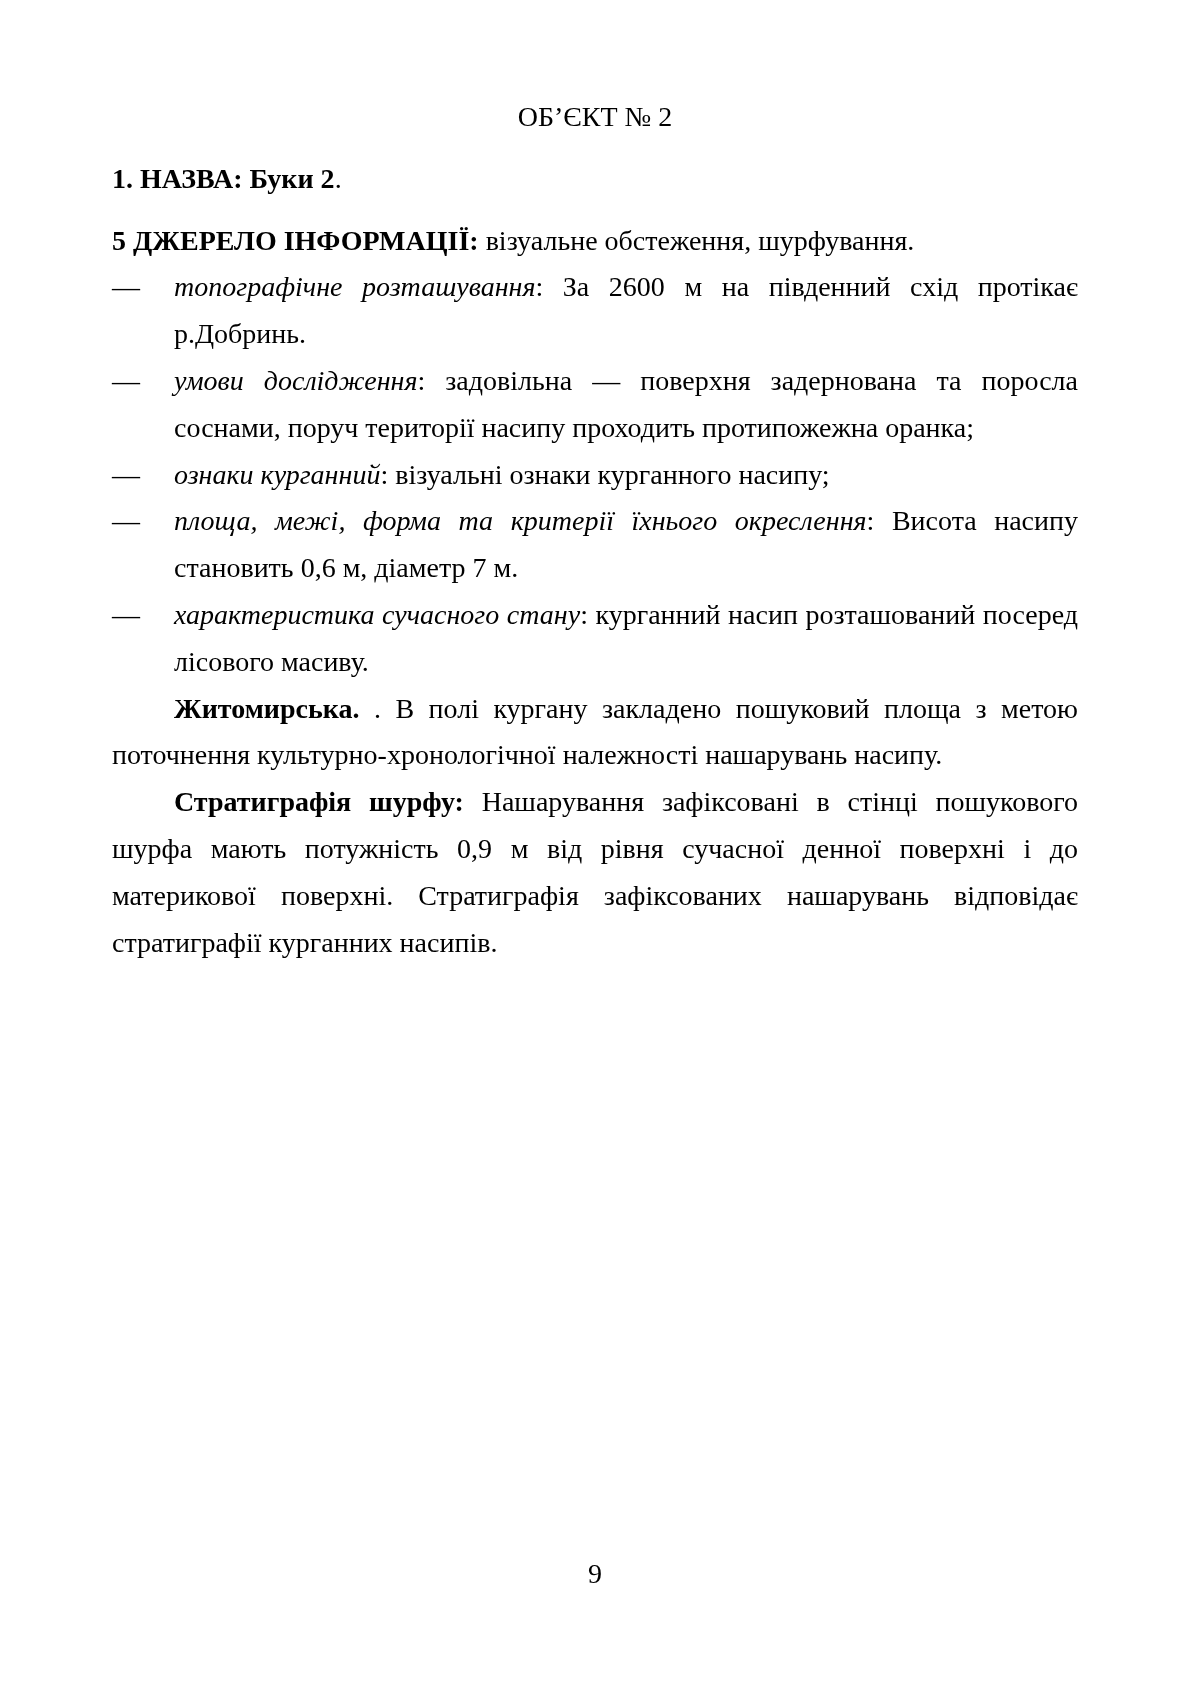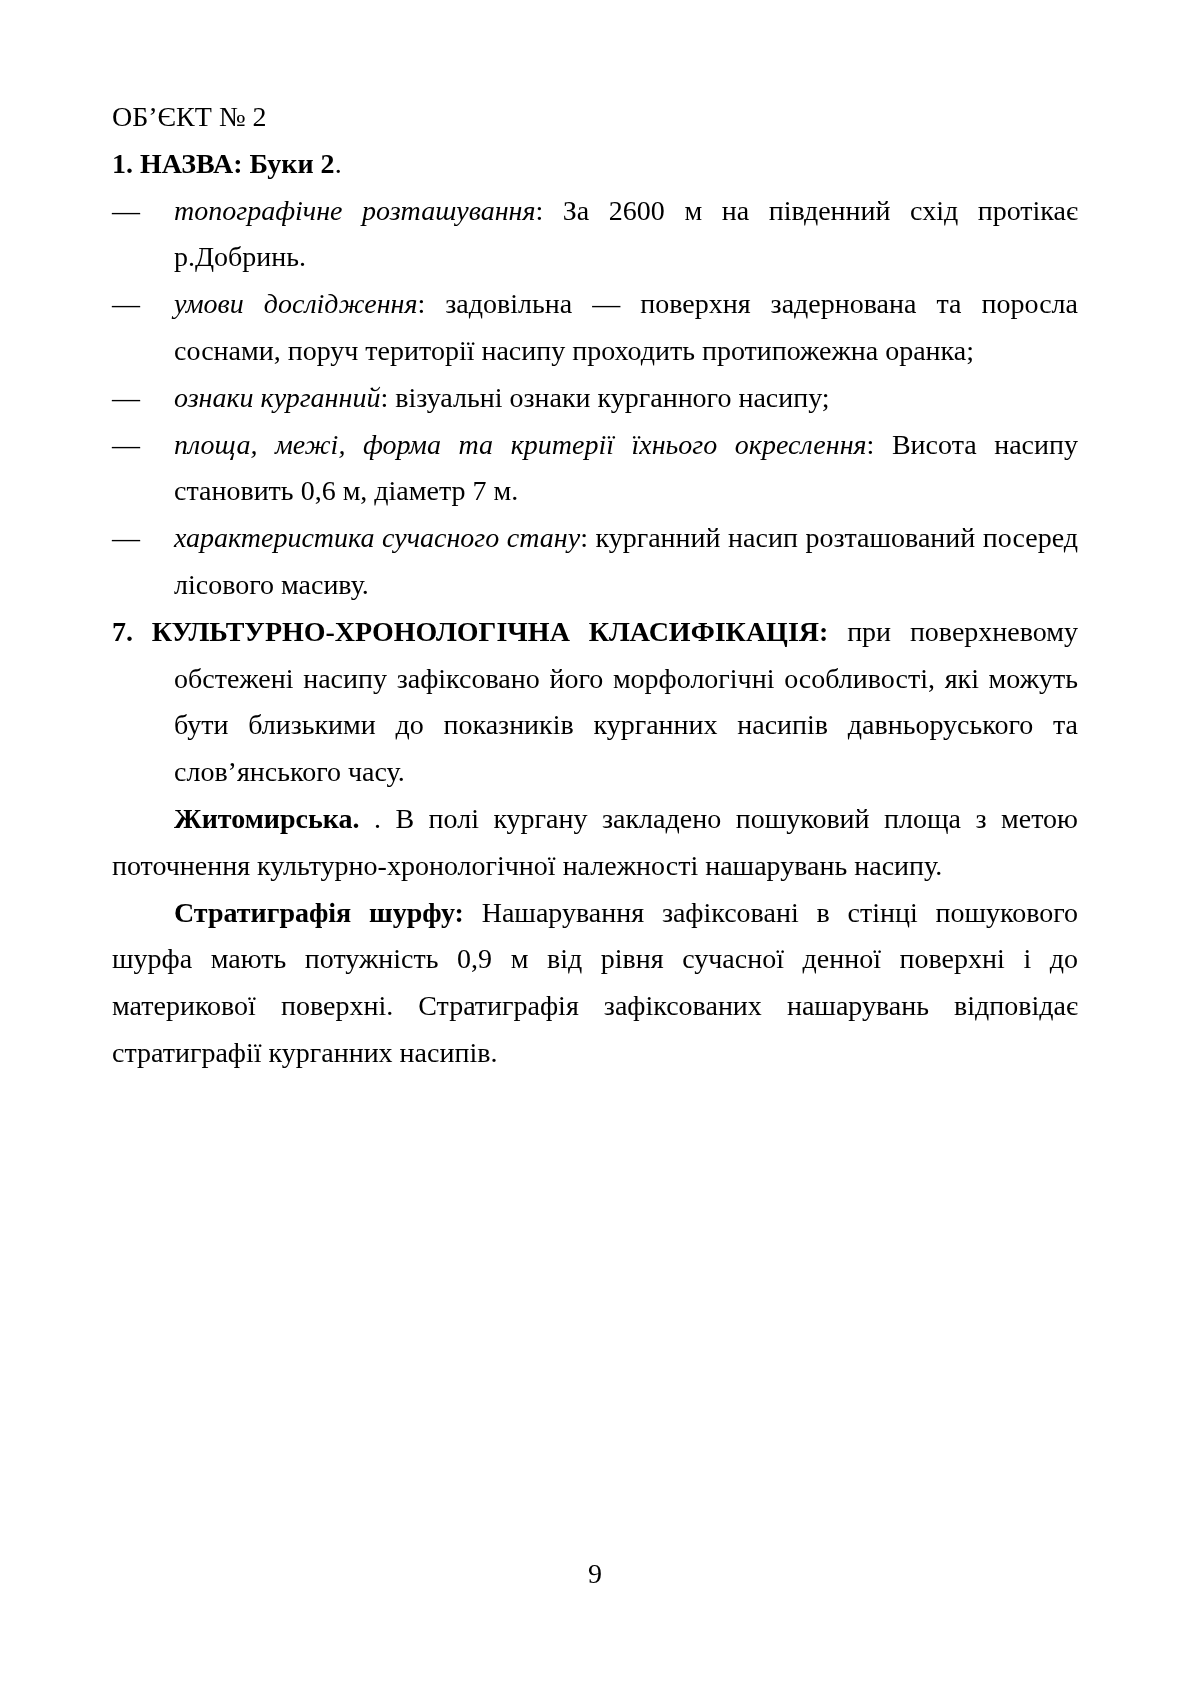--- a/index.html
+++ b/index.html
@@ -14,26 +14,26 @@
     color: #000000;
     overflow: hidden;
   }
   .doc {
     position: absolute;
     left: 112px;
     top: 94px;
     width: 966px;
   }
   .title {
-    text-align: left;
+    text-align: center;
     font-weight: normal;
     font-size: 28px;
   }
   .para { text-align: justify; }
-  .hang { padding-left: 62px; text-indent: -62px; }
+  .hang { padding-left: 62px; text-indent: -62px; margin-top: 15px; }
   .bullet { position: relative; padding-left: 62px; }
   .bullet .dash { position: absolute; left: 0; top: 0; font-style: normal; }
   .indent { text-indent: 62px; }
   .b { font-weight: bold; }
   .i { font-style: italic; margin-top: 29px; }
   .page-number {
     position: absolute;
     left: 0;
     top: 1551px;
     width: 100%;
@@ -45,33 +45,33 @@
 
 <main class="doc">
 
   <h1 class="title">ОБ’ЄКТ № 2</h1>
 
   <p class="para hang"><span class="b">1. НАЗВА: Буки 2</span><span>.</span></p>
 
 
 
 
+  <p class="para hang"><span class="b">5 ДЖЕРЕЛО ІНФОРМАЦІЇ:</span><span> візуальне обстеження, шурфування.</span></p>
 
 
   <p class="para bullet"><span class="dash">—</span><span class="i">топографічне розташування</span><span>: За 2600 м на південний схід протікає р.Добринь.</span></p>
 
   <p class="para bullet"><span class="dash">—</span><span class="i">умови дослідження</span><span>: задовільна — поверхня задернована та поросла соснами, поруч території насипу проходить протипожежна оранка;</span></p>
 
   <p class="para bullet"><span class="dash">—</span><span class="i">ознаки курганний</span><span>: візуальні ознаки курганного насипу;</span></p>
 
   <p class="para bullet"><span class="dash">—</span><span class="i">площа, межі, форма та критерії їхнього окреслення</span><span>: Висота насипу становить 0,6 м, діаметр 7 м.</span></p>
 
   <p class="para bullet"><span class="dash">—</span><span class="i">характеристика сучасного стану</span><span>: курганний насип розташований посеред лісового масиву.</span></p>
 
-  <p class="para hang"><span class="b">7. КУЛЬТУРНО-ХРОНОЛОГІЧНА КЛАСИФІКАЦІЯ:</span><span> при поверхневому обстежені насипу зафіксовано його морфологічні особливості, які можуть бути близькими до показників курганних насипів давньоруського та слов’янського часу.</span></p>
 
   <p class="para indent"><span class="b">Житомирська.</span><span> . В полі кургану закладено пошуковий площа з метою поточнення культурно-хронологічної належності нашарувань насипу.</span></p>
 
   <p class="para indent"><span class="b">Стратиграфія шурфу:</span><span> Нашарування зафіксовані в стінці пошукового шурфа мають потужність 0,9 м від рівня сучасної денної поверхні і до материкової поверхні. Стратиграфія зафіксованих нашарувань відповідає стратиграфії курганних насипів.</span></p>
 
 </main>
 
 <div class="page-number">9</div>
 
 </body></html>

